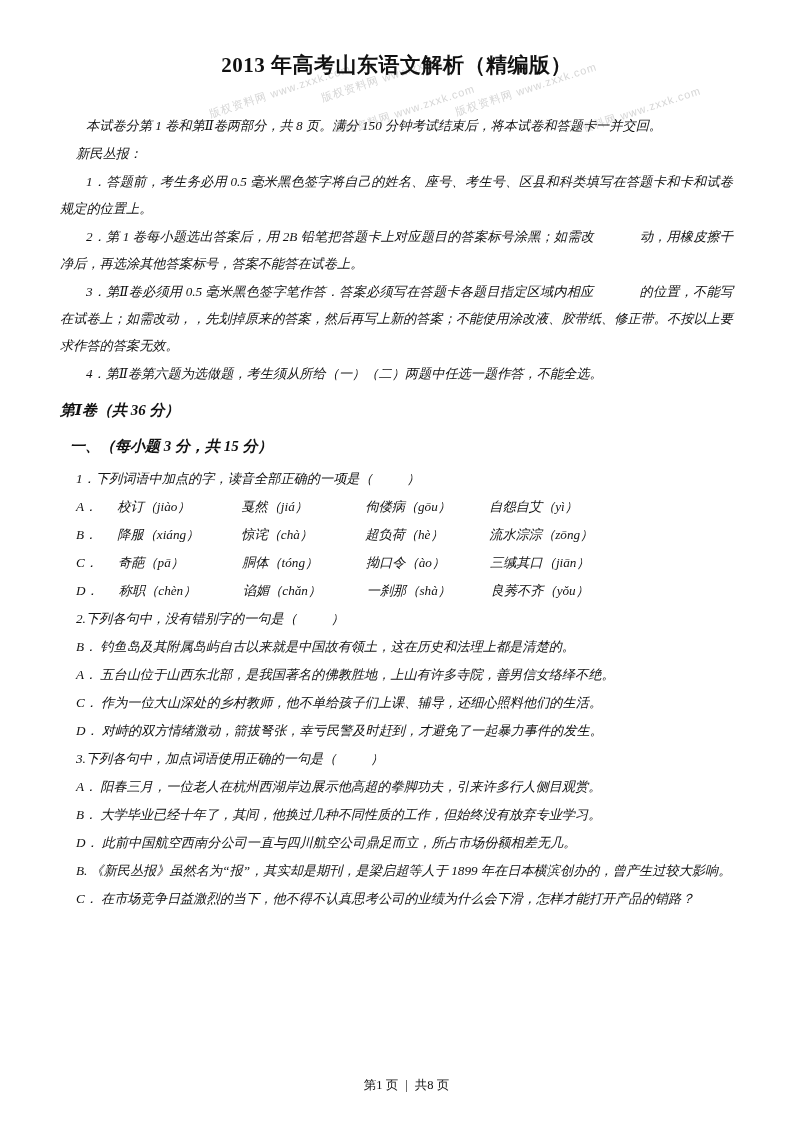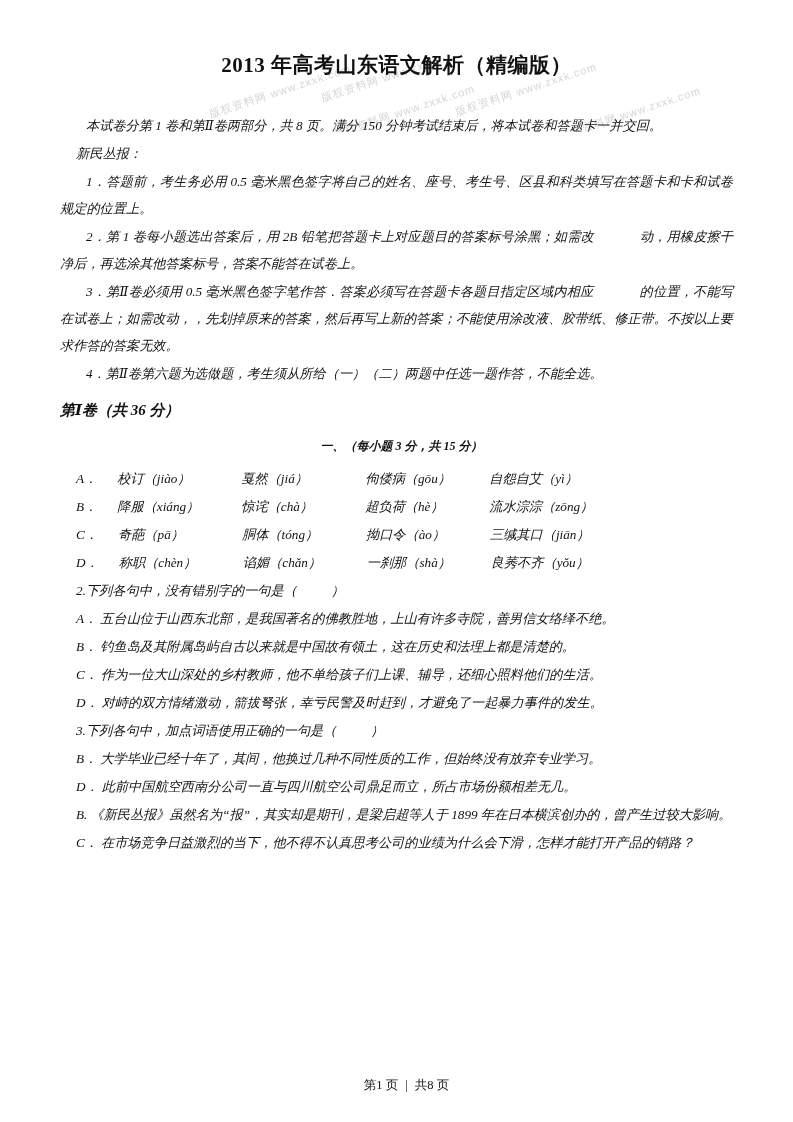--- a/index.html
+++ b/index.html
@@ -85,25 +85,24 @@
 
   
   .h-center {
     font-weight: bold;
     font-size: 15px;
     margin: 8px 0 6px 0;
     line-height: 30px;
   }
   .h-section {
     font-weight: bold;
-    font-size: 12px;
+    font-size: 15px;
     margin: 4px 0 4px 0;
     text-indent: 10px;
     line-height: 30px;
-    text-align: center;
   }
 
   
   .q-stem {
     margin: 0;
     text-indent: 16px;
     line-height: 28px;
   }
   .blank-space { display: inline-block; width: 34px; }
 
@@ -167,38 +166,40 @@
     <p class="para indent noindent-wrap"><span style="display:inline-block;text-indent:26px;"></span><span>2．第 1 卷每小题选出答案后，用 2B 铅笔把答题卡上对应题目的答案标号涂黑；如需改</span><span class="gap"></span><span>动，用橡皮擦干净后，再选涂其他答案标号，答案不能答在试卷上。</span></p>
 
     <p class="para"><span style="display:inline-block;width:26px;"></span><span>3．第Ⅱ卷必须用 0.5 毫米黑色签字笔作答．答案必须写在答题卡各题目指定区域内相应</span><span class="gap"></span><span>的位置，不能写在试卷上；如需改动，，先划掉原来的答案，然后再写上新的答案；不能使用涂改液、胶带纸、修正带。不按以上要求作答的答案无效。</span></p>
 
     <p class="para indent">4．第Ⅱ卷第六题为选做题，考生须从所给（一）（二）两题中任选一题作答，不能全选。</p>
 
     <div class="h-center">第Ⅰ卷（共 36 分）</div>
 
     <div class="h-section">一、（每小题 3 分，共 15 分）</div>
 
+    <p class="q-stem"><span>1．</span><span>下列词语中加点的字，读音全部正确的一项是（</span><span class="blank-space"></span><span>）</span></p>
 
     <p class="opt-row"><span class="opt-label">A．</span><span class="opt-cell">校订（jiào）</span><span class="opt-cell">戛然（jiá）</span><span class="opt-cell">佝偻病（gōu）</span><span class="opt-cell last">自怨自艾（yì）</span></p>
 
     <p class="opt-row"><span class="opt-label">B．</span><span class="opt-cell">降服（xiáng）</span><span class="opt-cell">惊诧（chà）</span><span class="opt-cell">超负荷（hè）</span><span class="opt-cell last">流水淙淙（zōng）</span></p>
 
     <p class="opt-row"><span class="opt-label">C．</span><span class="opt-cell">奇葩（pā）</span><span class="opt-cell">胴体（tóng）</span><span class="opt-cell">拗口令（ào）</span><span class="opt-cell last">三缄其口（jiān）</span></p>
 
     <p class="opt-row"><span class="opt-label">D．</span><span class="opt-cell">称职（chèn）</span><span class="opt-cell">谄媚（chǎn）</span><span class="opt-cell">一刹那（shà）</span><span class="opt-cell last">良莠不齐（yǒu）</span></p>
 
     <p class="q-stem"><span>2.</span><span>下列各句中，没有错别字的一句是（</span><span class="blank-space"></span><span>）</span></p>
 
+    <p class="opt-line"><span class="opt-label">B．</span><span>钓鱼岛及其附属岛屿自古以来就是中国故有领土，这在历史和法理上都是清楚的。</span></p>
     <p class="opt-line"><span class="opt-label">A．</span><span>五台山位于山西东北部，是我国著名的佛教胜地，上山有许多寺院，善男信女络绎不绝。</span></p>
-    <p class="opt-line"><span class="opt-label">B．</span><span>钓鱼岛及其附属岛屿自古以来就是中国故有领土，这在历史和法理上都是清楚的。</span></p>
     <p class="opt-line"><span class="opt-label">C．</span><span>作为一位大山深处的乡村教师，他不单给孩子们上课、辅导，还细心照料他们的生活。</span></p>
     <p class="opt-line"><span class="opt-label">D．</span><span>对峙的双方情绪激动，箭拔弩张，幸亏民警及时赶到，才避免了一起暴力事件的发生。</span></p>
 
     <p class="q-stem"><span>3.</span><span>下列各句中，加点词语使用正确的一句是（</span><span class="blank-space"></span><span>）</span></p>
 
+    <p class="opt-line"><span class="opt-label">A．</span><span>阳春三月，一位老人在杭州西湖岸边展示他高超的拳脚功夫，引来许多行人侧目观赏。</span></p>
     <p class="opt-line"><span class="opt-label">B．</span><span>大学毕业已经十年了，其间，他换过几种不同性质的工作，但始终没有放弃专业学习。</span></p>
     <p class="opt-line"><span class="opt-label">D．</span><span>此前中国航空西南分公司一直与四川航空公司鼎足而立，所占市场份额相差无几。</span></p>
 
 
     <p class="opt-line"><span class="opt-label">B.</span><span>《新民丛报》虽然名为“报”，其实却是期刊，是梁启超等人于 1899 年在日本横滨创办的，曾产生过较大影响。</span></p>
     <p class="opt-line"><span class="opt-label">C．</span><span>在市场竞争日益激烈的当下，他不得不认真思考公司的业绩为什么会下滑，怎样才能打开产品的销路？</span></p>
 
   </div>
 
   <div class="footer">

